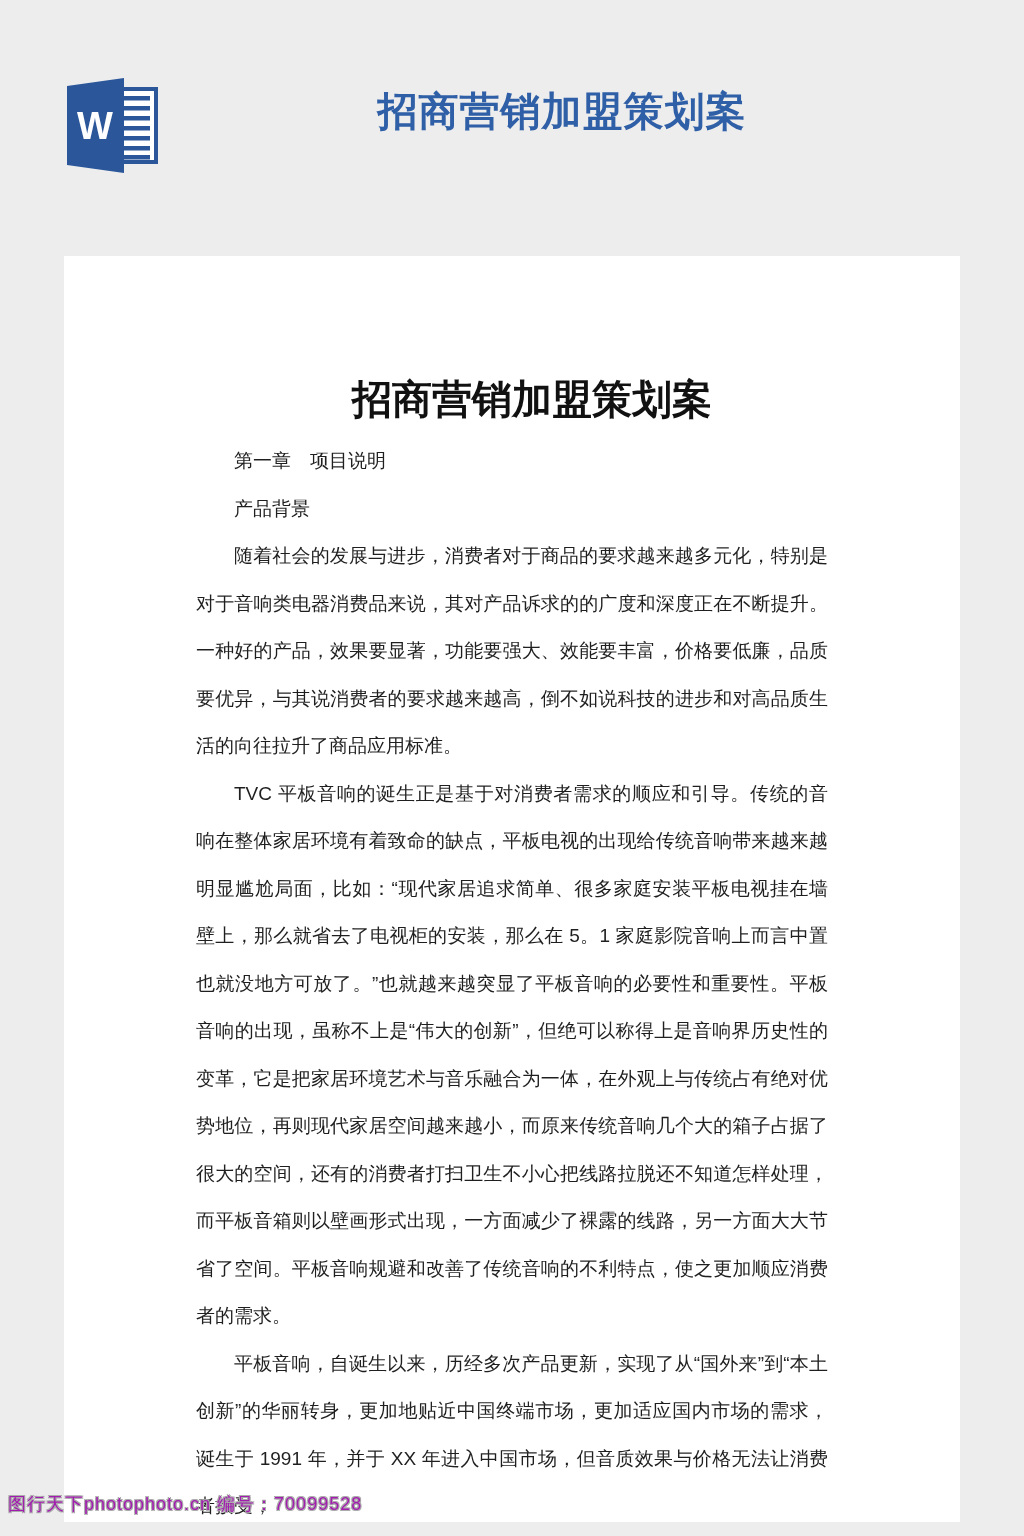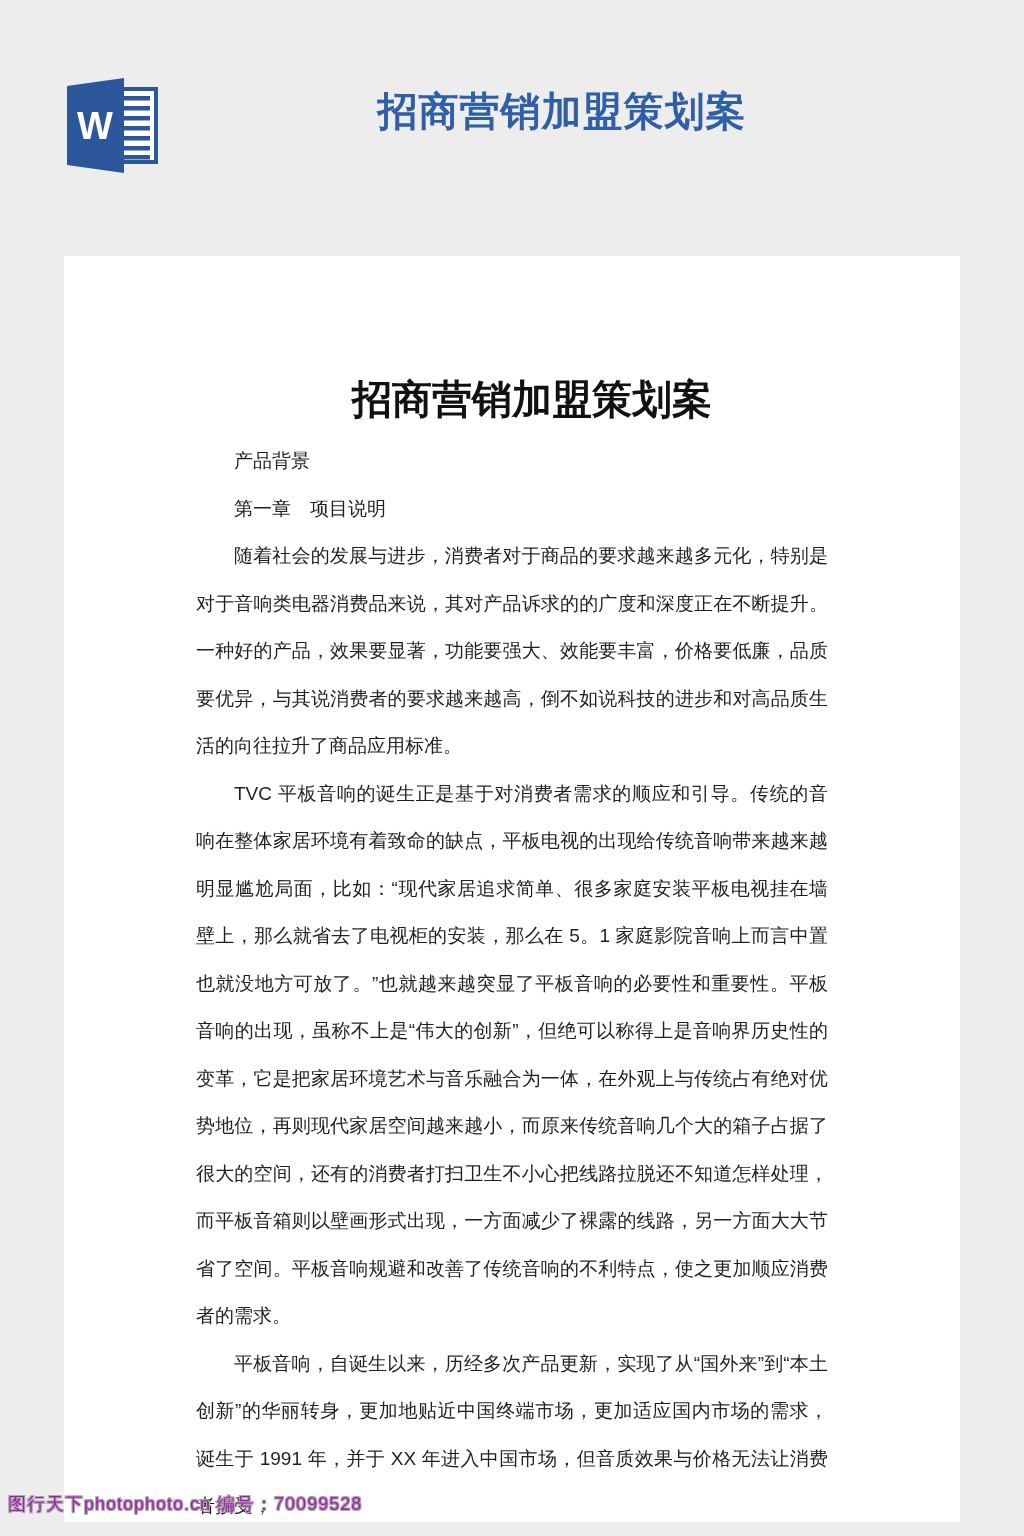--- a/index.html
+++ b/index.html
@@ -89,21 +89,21 @@
   </svg>
 
   <div class="header-text">
     <div class="header-title">招商营销加盟策划案</div>
   </div>
 </div>
 
 <div class="page">
   <div class="doc-content">
     <div class="doc-title">招商营销加盟策划案</div>
+    <p class="doc-par">第一章　项目说明</p>
     <p class="doc-par">产品背景</p>
-    <p class="doc-par">第一章　项目说明</p>
     <p class="doc-par">随着社会的发展与进步，消费者对于商品的要求越来越多元化，特别是对于音响类电器消费品来说，其对产品诉求的的广度和深度正在不断提升。一种好的产品，效果要显著，功能要强大、效能要丰富，价格要低廉，品质要优异，与其说消费者的要求越来越高，倒不如说科技的进步和对高品质生活的向往拉升了商品应用标准。</p>
     <p class="doc-par">TVC 平板音响的诞生正是基于对消费者需求的顺应和引导。传统的音响在整体家居环境有着致命的缺点，平板电视的出现给传统音响带来越来越明显尴尬局面，比如：“现代家居追求简单、很多家庭安装平板电视挂在墙壁上，那么就省去了电视柜的安装，那么在 5。1 家庭影院音响上而言中置也就没地方可放了。”也就越来越突显了平板音响的必要性和重要性。平板音响的出现，虽称不上是“伟大的创新”，但绝可以称得上是音响界历史性的变革，它是把家居环境艺术与音乐融合为一体，在外观上与传统占有绝对优势地位，再则现代家居空间越来越小，而原来传统音响几个大的箱子占据了很大的空间，还有的消费者打扫卫生不小心把线路拉脱还不知道怎样处理，而平板音箱则以壁画形式出现，一方面减少了裸露的线路，另一方面大大节省了空间。平板音响规避和改善了传统音响的不利特点，使之更加顺应消费者的需求。</p>
     <p class="doc-par">平板音响，自诞生以来，历经多次产品更新，实现了从“国外来”到“本土创新”的华丽转身，更加地贴近中国终端市场，更加适应国内市场的需求，诞生于 1991 年，并于 XX 年进入中国市场，但音质效果与价格无法让消费者接受，</p>
   </div>
 </div>
 
 <div class="watermark">图行天下photophoto.cn 编号：70099528</div>
 
 </body></html>

